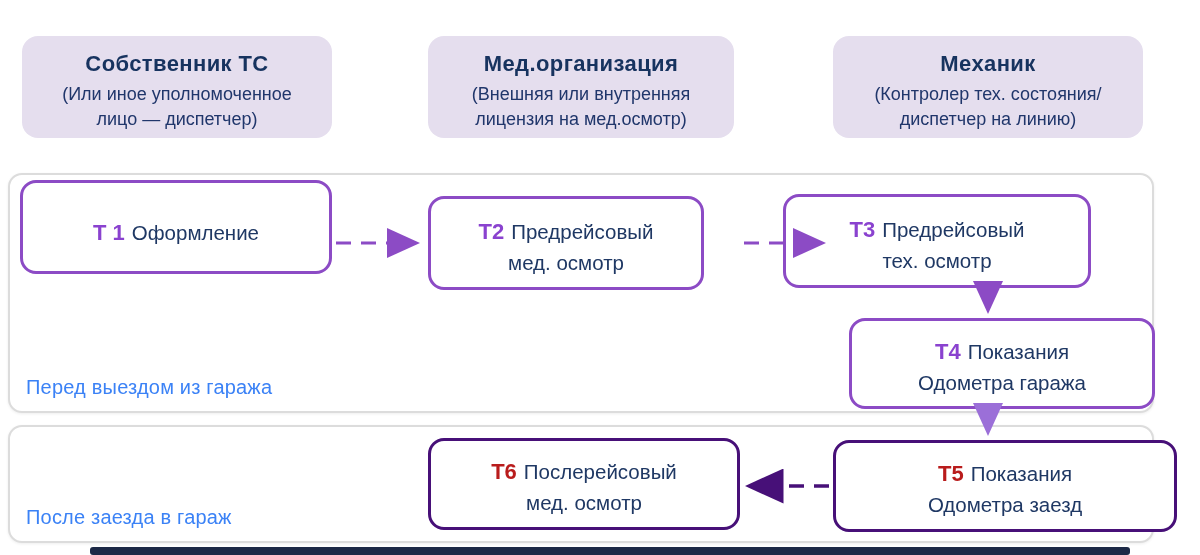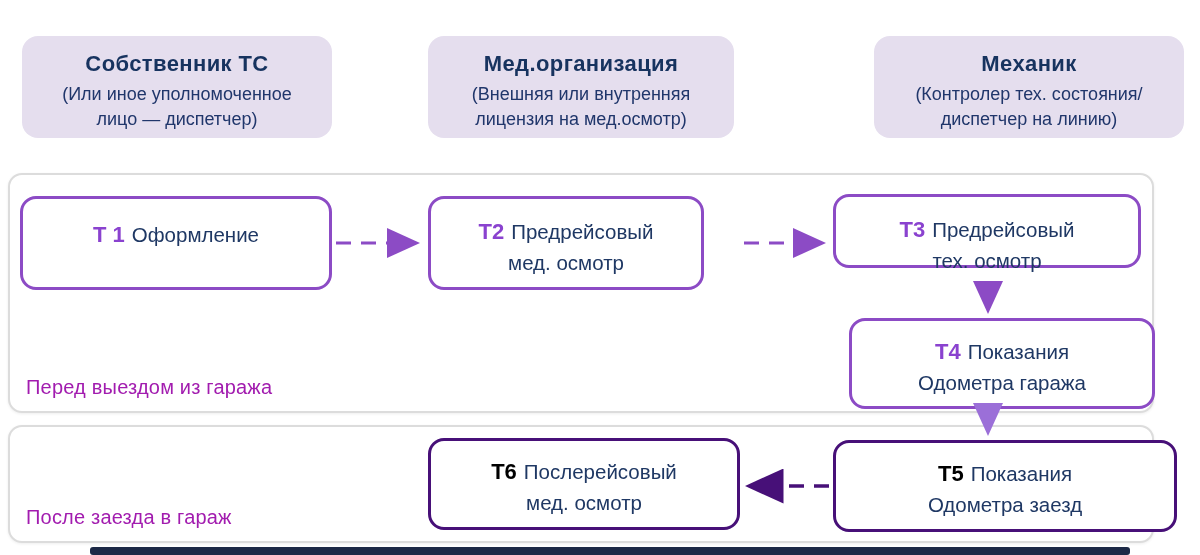--- a/index.html
+++ b/index.html
@@ -8,47 +8,47 @@
     font-family:"Liberation Sans",sans-serif;overflow:hidden;
   }
   
   .role{
     position:absolute;top:36px;width:310px;height:102px;
     background:#e5deee;border-radius:16px;box-sizing:border-box;
     text-align:center;color:#1e355e;padding-top:15px;
   }
   #role-0{left:22px}
   #role-1{left:428px;width:306px}
-  #role-2{left:874px}
+  #role-2{left:833px}
   .role-title{font-size:22px;font-weight:bold;letter-spacing:.4px;margin-bottom:5px;color:#17335f;}
   .role-sub{font-size:18px;line-height:1.4;color:#20366b;}
   
   .section{
     position:absolute;left:8px;width:1146px;background:#ffffff;
     border:2px solid #dcdcdc;border-radius:14px;box-sizing:border-box;
     box-shadow:0 1px 3px rgba(0,0,0,.07);
   }
   #section-0{top:173px;height:240px}
   #section-1{top:425px;height:118px}
   .section-label{
     position:absolute;left:16px;bottom:12px;
-    color:#a21caf;font-size:20px;font-weight:500;letter-spacing:.2px;
+    color:#3b82f6;font-size:20px;font-weight:500;letter-spacing:.2px;
   }
   
   .step{
     position:absolute;background:#ffffff;border:3px solid #8c4bc5;border-radius:16px;
     box-sizing:border-box;text-align:center;color:#1f3864;
     font-size:20.5px;line-height:1.5;padding-top:16px;
   }
   .step .sid{color:#8a42cf;font-weight:bold;font-size:22px;margin-right:7px;}
   .step.dark{border-color:#471078;}
-  .step.dark .sid{color:#000000;}
-  #step-t1{left:20px; top:196px;width:312px;height:94px;padding-top:19px;}
+  .step.dark .sid{color:#b91c1c;}
+  #step-t1{left:20px; top:180px;width:312px;height:94px;padding-top:33px;}
   #step-t2{left:428px;top:196px;width:276px;height:94px;}
-  #step-t3{left:833px;top:194px;width:308px;height:74px;}
+  #step-t3{left:783px;top:194px;width:308px;height:94px;}
   #step-t4{left:835px;top:318px;width:306px;height:91px;padding-top:14px;margin-left:14px;}
   #step-t5{left:833px;top:440px;width:344px;height:92px;padding-top:14px;}
   #step-t6{left:428px;top:438px;width:312px;height:92px;padding-top:14px;}
   
   .arrows{position:absolute;left:0;top:0;pointer-events:none;}
   .ln{fill:none;stroke-width:3px;}
   .ln.purple{stroke:#8c4bc5;}
   .ln.light{stroke:#9b6fd8;}
   .ln.darkp{stroke:#471078;stroke-width:3.5px;}
   .ln.dashed{stroke-dasharray:15 10;}

